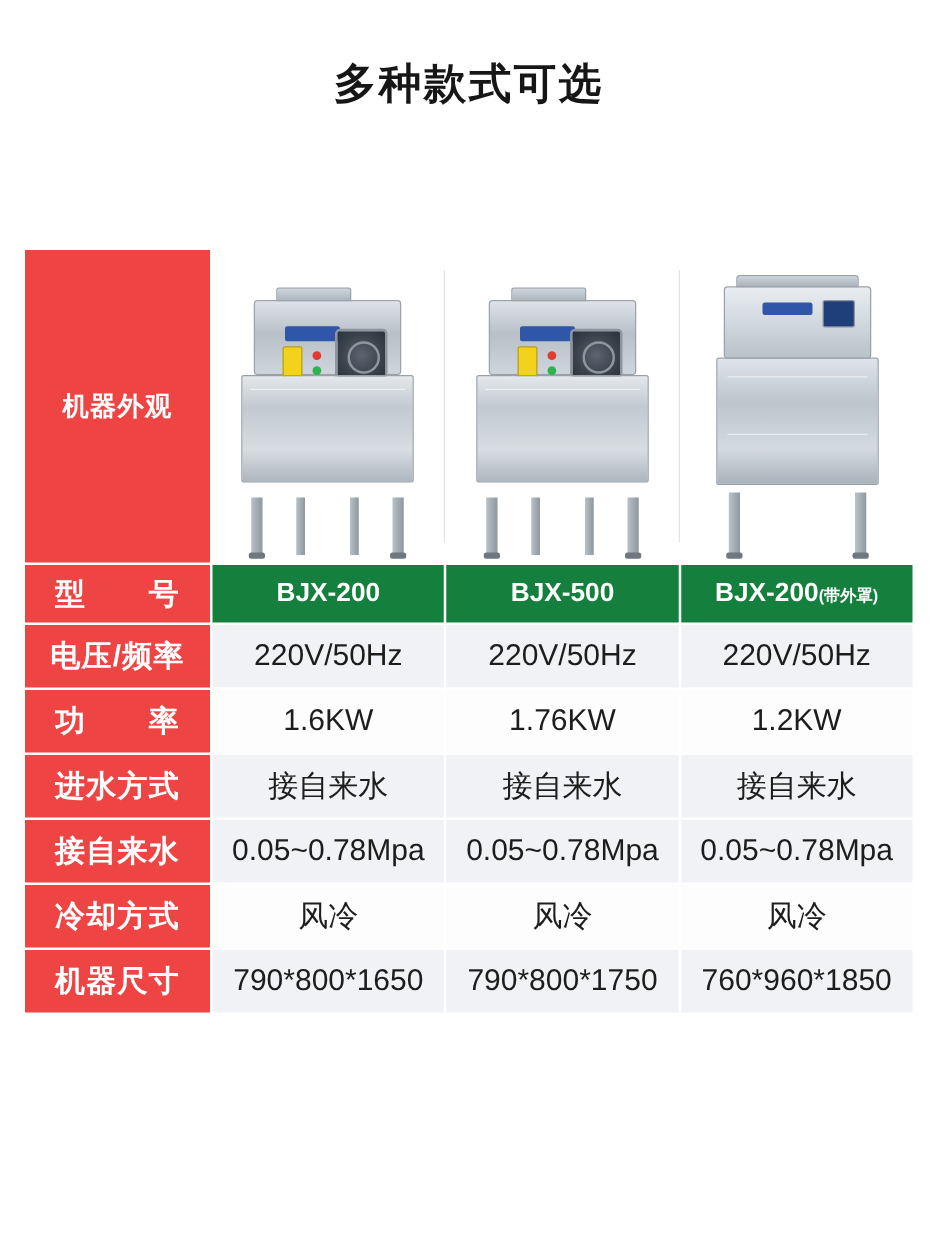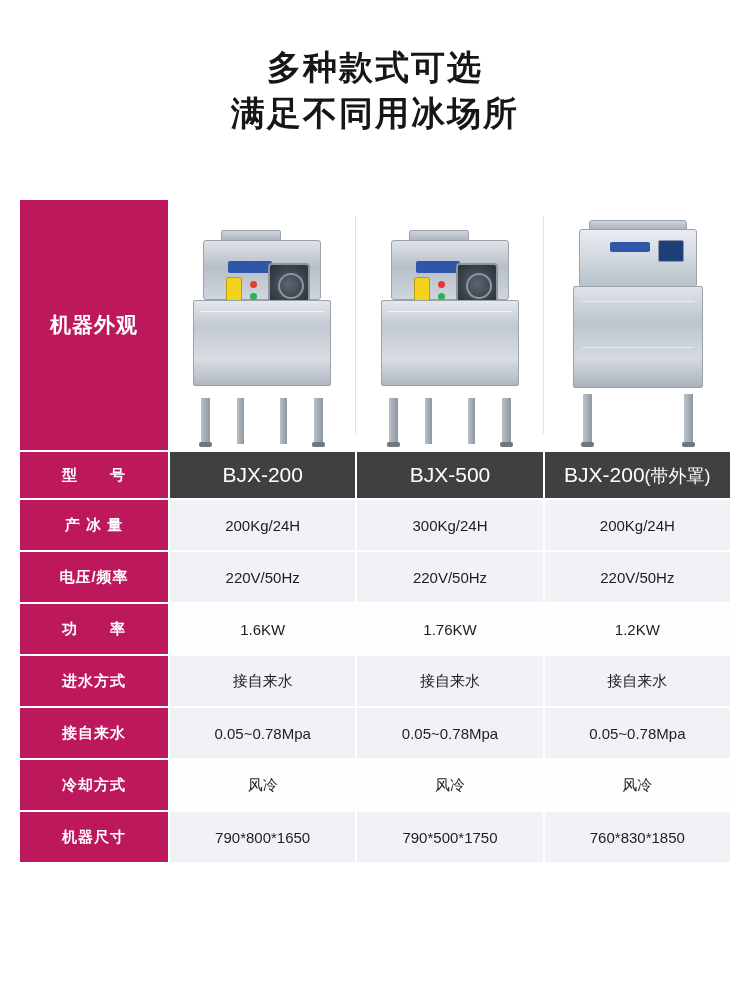--- a/index.html
+++ b/index.html
@@ -76,50 +76,50 @@
     left: 18px;
     top: 198px;
     width: 714px;
     border-collapse: collapse;
     table-layout: fixed;
   }
   .tbl td {
     border: 2px solid #ffffff;
     text-align: center;
     vertical-align: middle;
-    font-size: 15px;
+    font-size: 24px;
     color: #1d1d1d;
   }
   .lbl {
-    background: #be185d;
+    background: #ef4444;
     color: #ffffff !important;
     font-size: 20px;
     font-weight: bold;
     width: 150px;
     letter-spacing: 1px;
   }
   .lbl.img-cell {
     height: 252px;
     font-size: 21px;
   }
   .photos {
     background: #ffffff;
     padding: 0;
     position: relative;
     height: 252px;
   }
   .row-model td.val {
-    background: #404040;
+    background: #15803d;
     color: #ffffff !important;
     font-size: 21px;
-    font-weight: 400;
+    font-weight: 700;
     height: 48px;
   }
   .row-model .sub {
-    font-size: 18px;
+    font-size: 13px;
   }
   .val {
     background: #f4f5f7;
     height: 52px;
     font-size: 19px;
   }
   tr.odd .val { background: #f1f2f5; }
   tr.even .val { background: #fdfdfe; }
 
   
@@ -226,21 +226,20 @@
   .machB .foot.l { left:14px; }
   .machB .foot.r { right:14px; }
 </style>
 </head>
 <body>
 
 <div class="page">
 
   <div class="heading">
     <div class="line">多种款式可选</div>
-    <div class="line">满足不同用冰场所</div>
   </div>
 
   <div class="wm" style="left:26px; top:222px;">冰极星</div>
   <div class="wm" style="left:26px; top:378px;">冰极星</div>
   <div class="wm" style="left:120px; top:300px;">冰极星</div>
   <div class="wm" style="left:26px; top:560px;">冰极星</div>
   <div class="wm" style="left:26px; top:760px;">冰极星</div>
   <div class="wm-big">冰极星</div>
   <div class="wm-mid">冰极星</div>
   <div class="snow" style="left:262px; top:382px;">❄</div>
@@ -254,26 +253,20 @@
         <td class="photos" colspan="3"></td>
       </tr>
 
       <tr class="row-model">
         <td class="lbl">型　　号</td>
         <td class="val"><span>BJX-200</span></td>
         <td class="val"><span>BJX-500</span></td>
         <td class="val"><span>BJX-200</span><span class="sub">(带外罩)</span></td>
       </tr>
 
-      <tr class="odd">
-        <td class="lbl">产 冰 量</td>
-        <td class="val">200Kg/24H</td>
-        <td class="val">300Kg/24H</td>
-        <td class="val">200Kg/24H</td>
-      </tr>
 
 
       <tr class="odd">
         <td class="lbl">电压/频率</td>
         <td class="val">220V/50Hz</td>
         <td class="val">220V/50Hz</td>
         <td class="val">220V/50Hz</td>
       </tr>
 
       <tr class="even">
@@ -301,22 +294,22 @@
       <tr class="even">
         <td class="lbl">冷却方式</td>
         <td class="val">风冷</td>
         <td class="val">风冷</td>
         <td class="val">风冷</td>
       </tr>
 
       <tr class="odd">
         <td class="lbl">机器尺寸</td>
         <td class="val">790*800*1650</td>
-        <td class="val">790*500*1750</td>
-        <td class="val">760*830*1850</td>
+        <td class="val">790*800*1750</td>
+        <td class="val">760*960*1850</td>
       </tr>
     </tbody>
   </table>
 
   <div class="machines">
     <div class="mslot">
       <div class="machA">
         <div class="headtop"></div>
         <div class="head">
           <div class="logo"></div>

